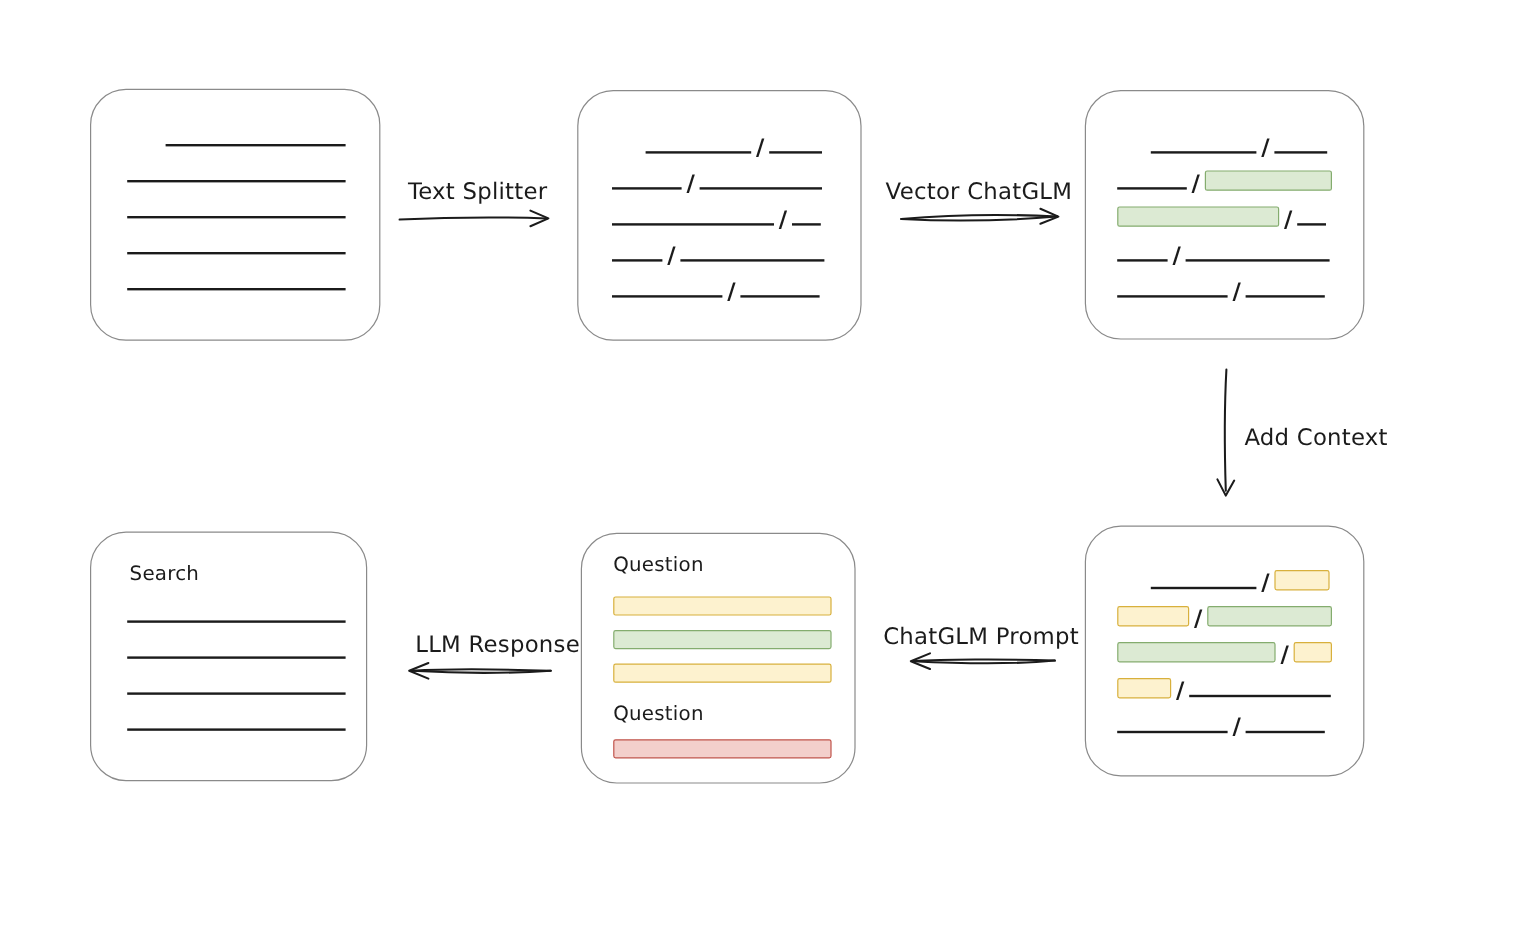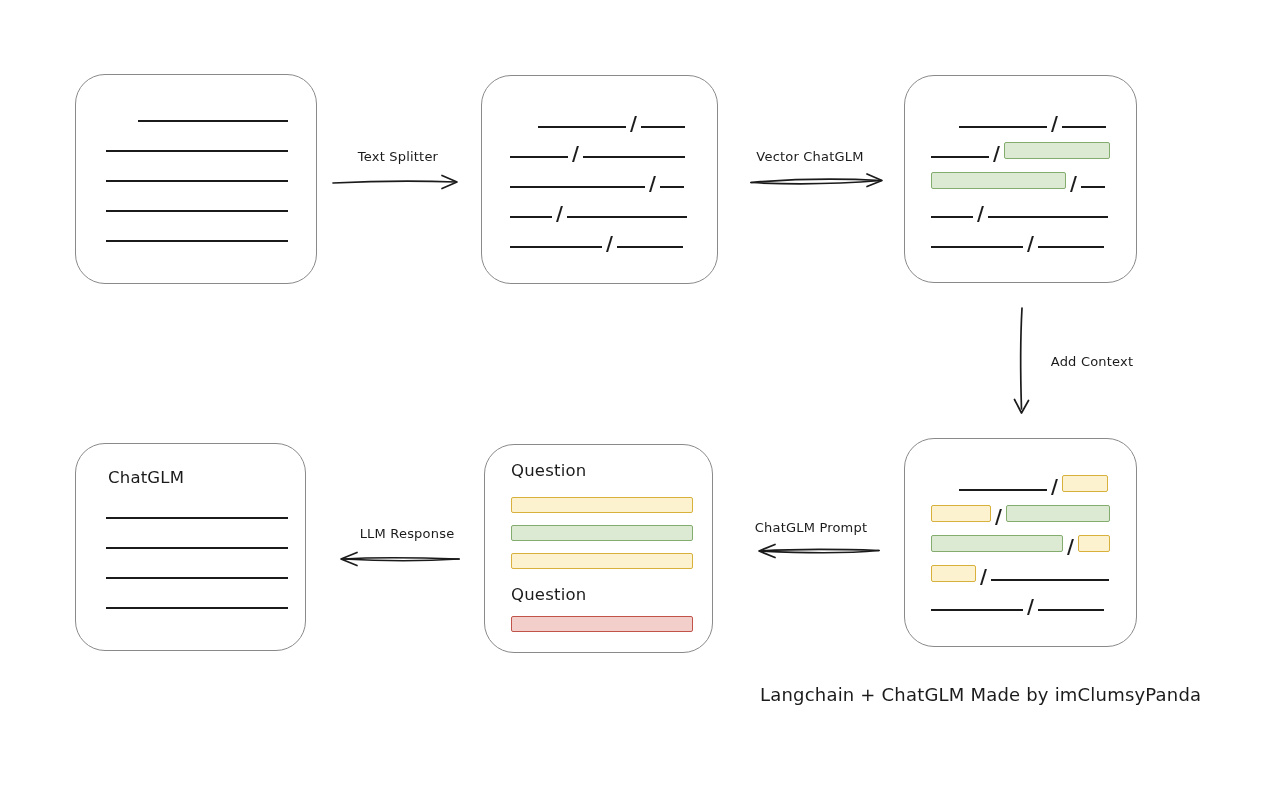--- a/index.html
+++ b/index.html
@@ -41,21 +41,21 @@
     position:relative;
     bottom:-3px;
     flex:0 0 auto;
   }
 
   .arrow{position:absolute;overflow:visible;}
   .arrow path{fill:none;stroke:var(--line);stroke-width:1.7;stroke-linecap:round;stroke-linejoin:round;}
 
   .arrow-label{
     position:absolute;
-    font-size:13px;
+    font-size:19px;
     letter-spacing:.2px;
     text-align:center;
     white-space:nowrap;
     color:var(--line);
   }
   .box-title{
     position:absolute;
     font-size:16.5px;
     letter-spacing:.2px;
     white-space:nowrap;
@@ -238,32 +238,31 @@
   </div>
 
   <div class="arrow-label" style="left:346px;top:526px;width:122px">LLM Response</div>
   <svg class="arrow" style="left:320px;top:546px" width="142" height="22" viewBox="0 0 142 22">
     <path d="M139 13 C 95 11.5, 48 11.5, 23 13"></path>
     <path d="M23 13 C 68 15.5, 108 15, 139 13"></path>
     <path d="M37 6.5 L21 13 L37 19.5"></path>
   </svg>
 
   <div class="box" style="left:75px;top:443px;width:231px;height:208px">
-    <div class="box-title" style="left:32px;top:24px">ChatGLM</div>
+    <div class="box-title" style="left:32px;top:24px">Search</div>
     <div class="chunk-rows abs" style="left:30px;top:45px">
         <div class="seg-row">
           <div class="seg-line" style="width: 182px;"></div>
         </div>
         <div class="seg-row">
           <div class="seg-line" style="width: 182px;"></div>
         </div>
         <div class="seg-row">
           <div class="seg-line" style="width: 182px;"></div>
         </div>
         <div class="seg-row">
           <div class="seg-line" style="width: 182px;"></div>
         </div>
       </div>
   </div>
 
-  <div class="caption" style="left:760px;top:684px;width:430px">Langchain + ChatGLM Made by imClumsyPanda</div>
 
 </div>
 
 </body></html>

